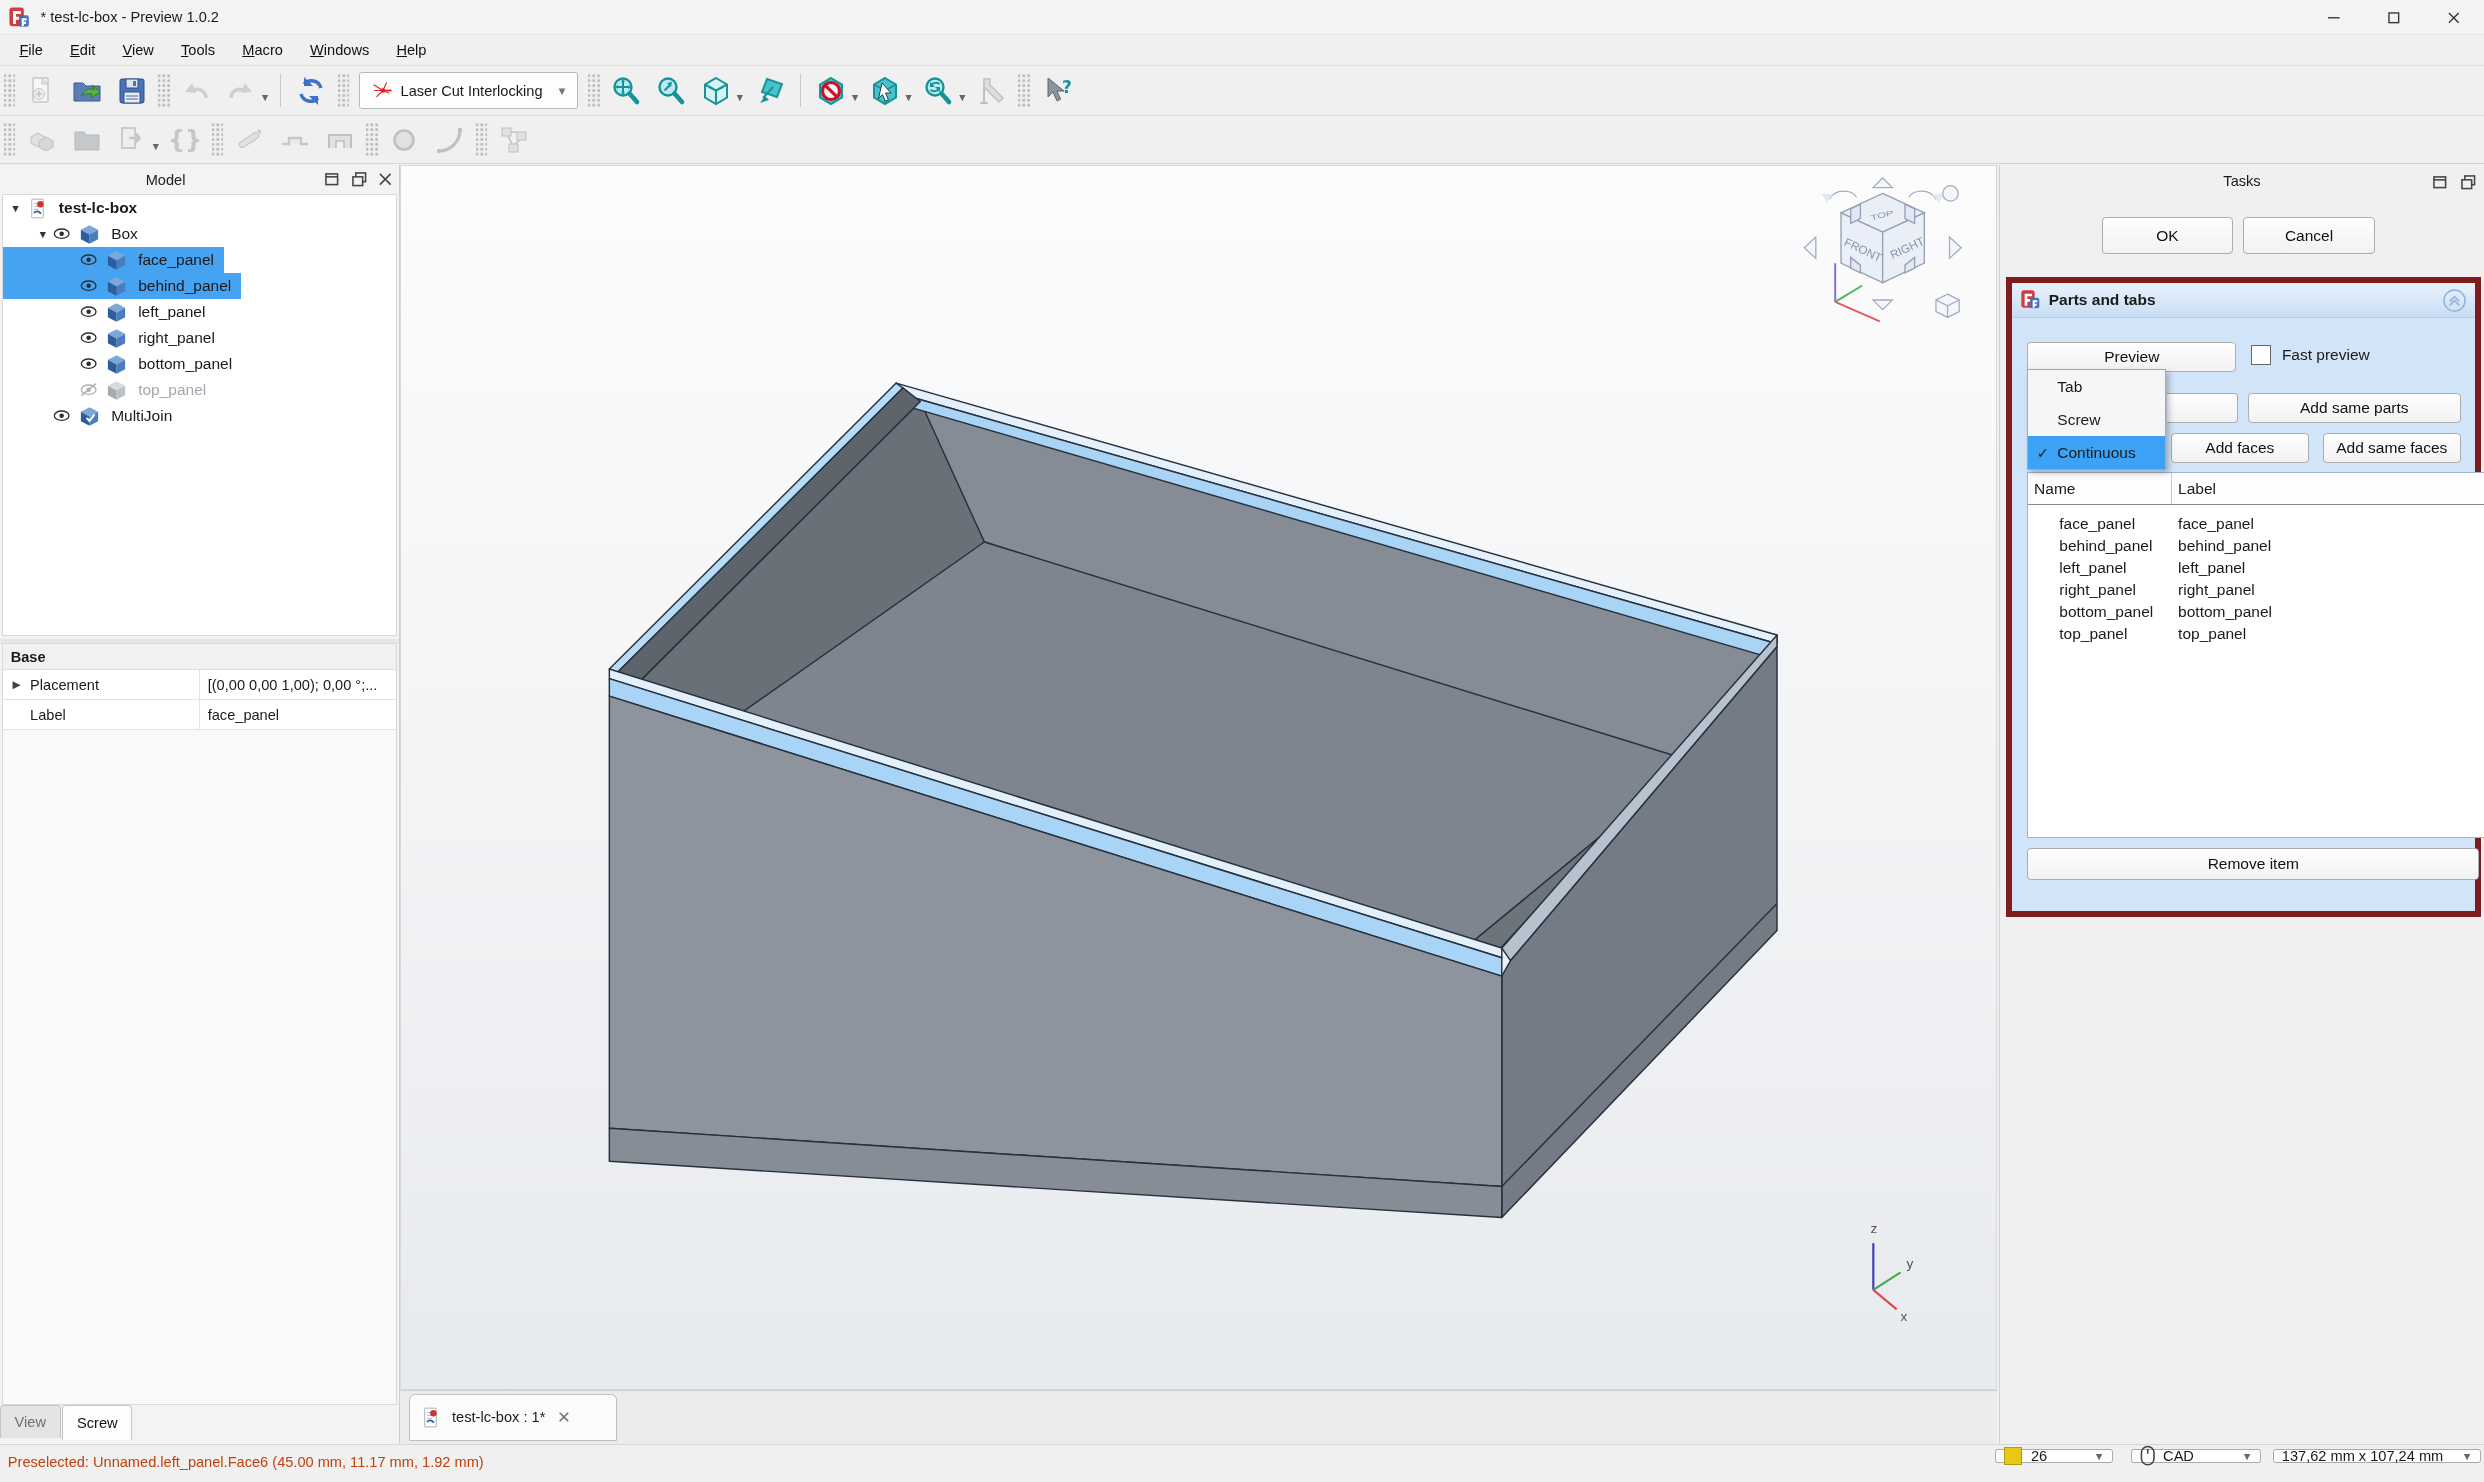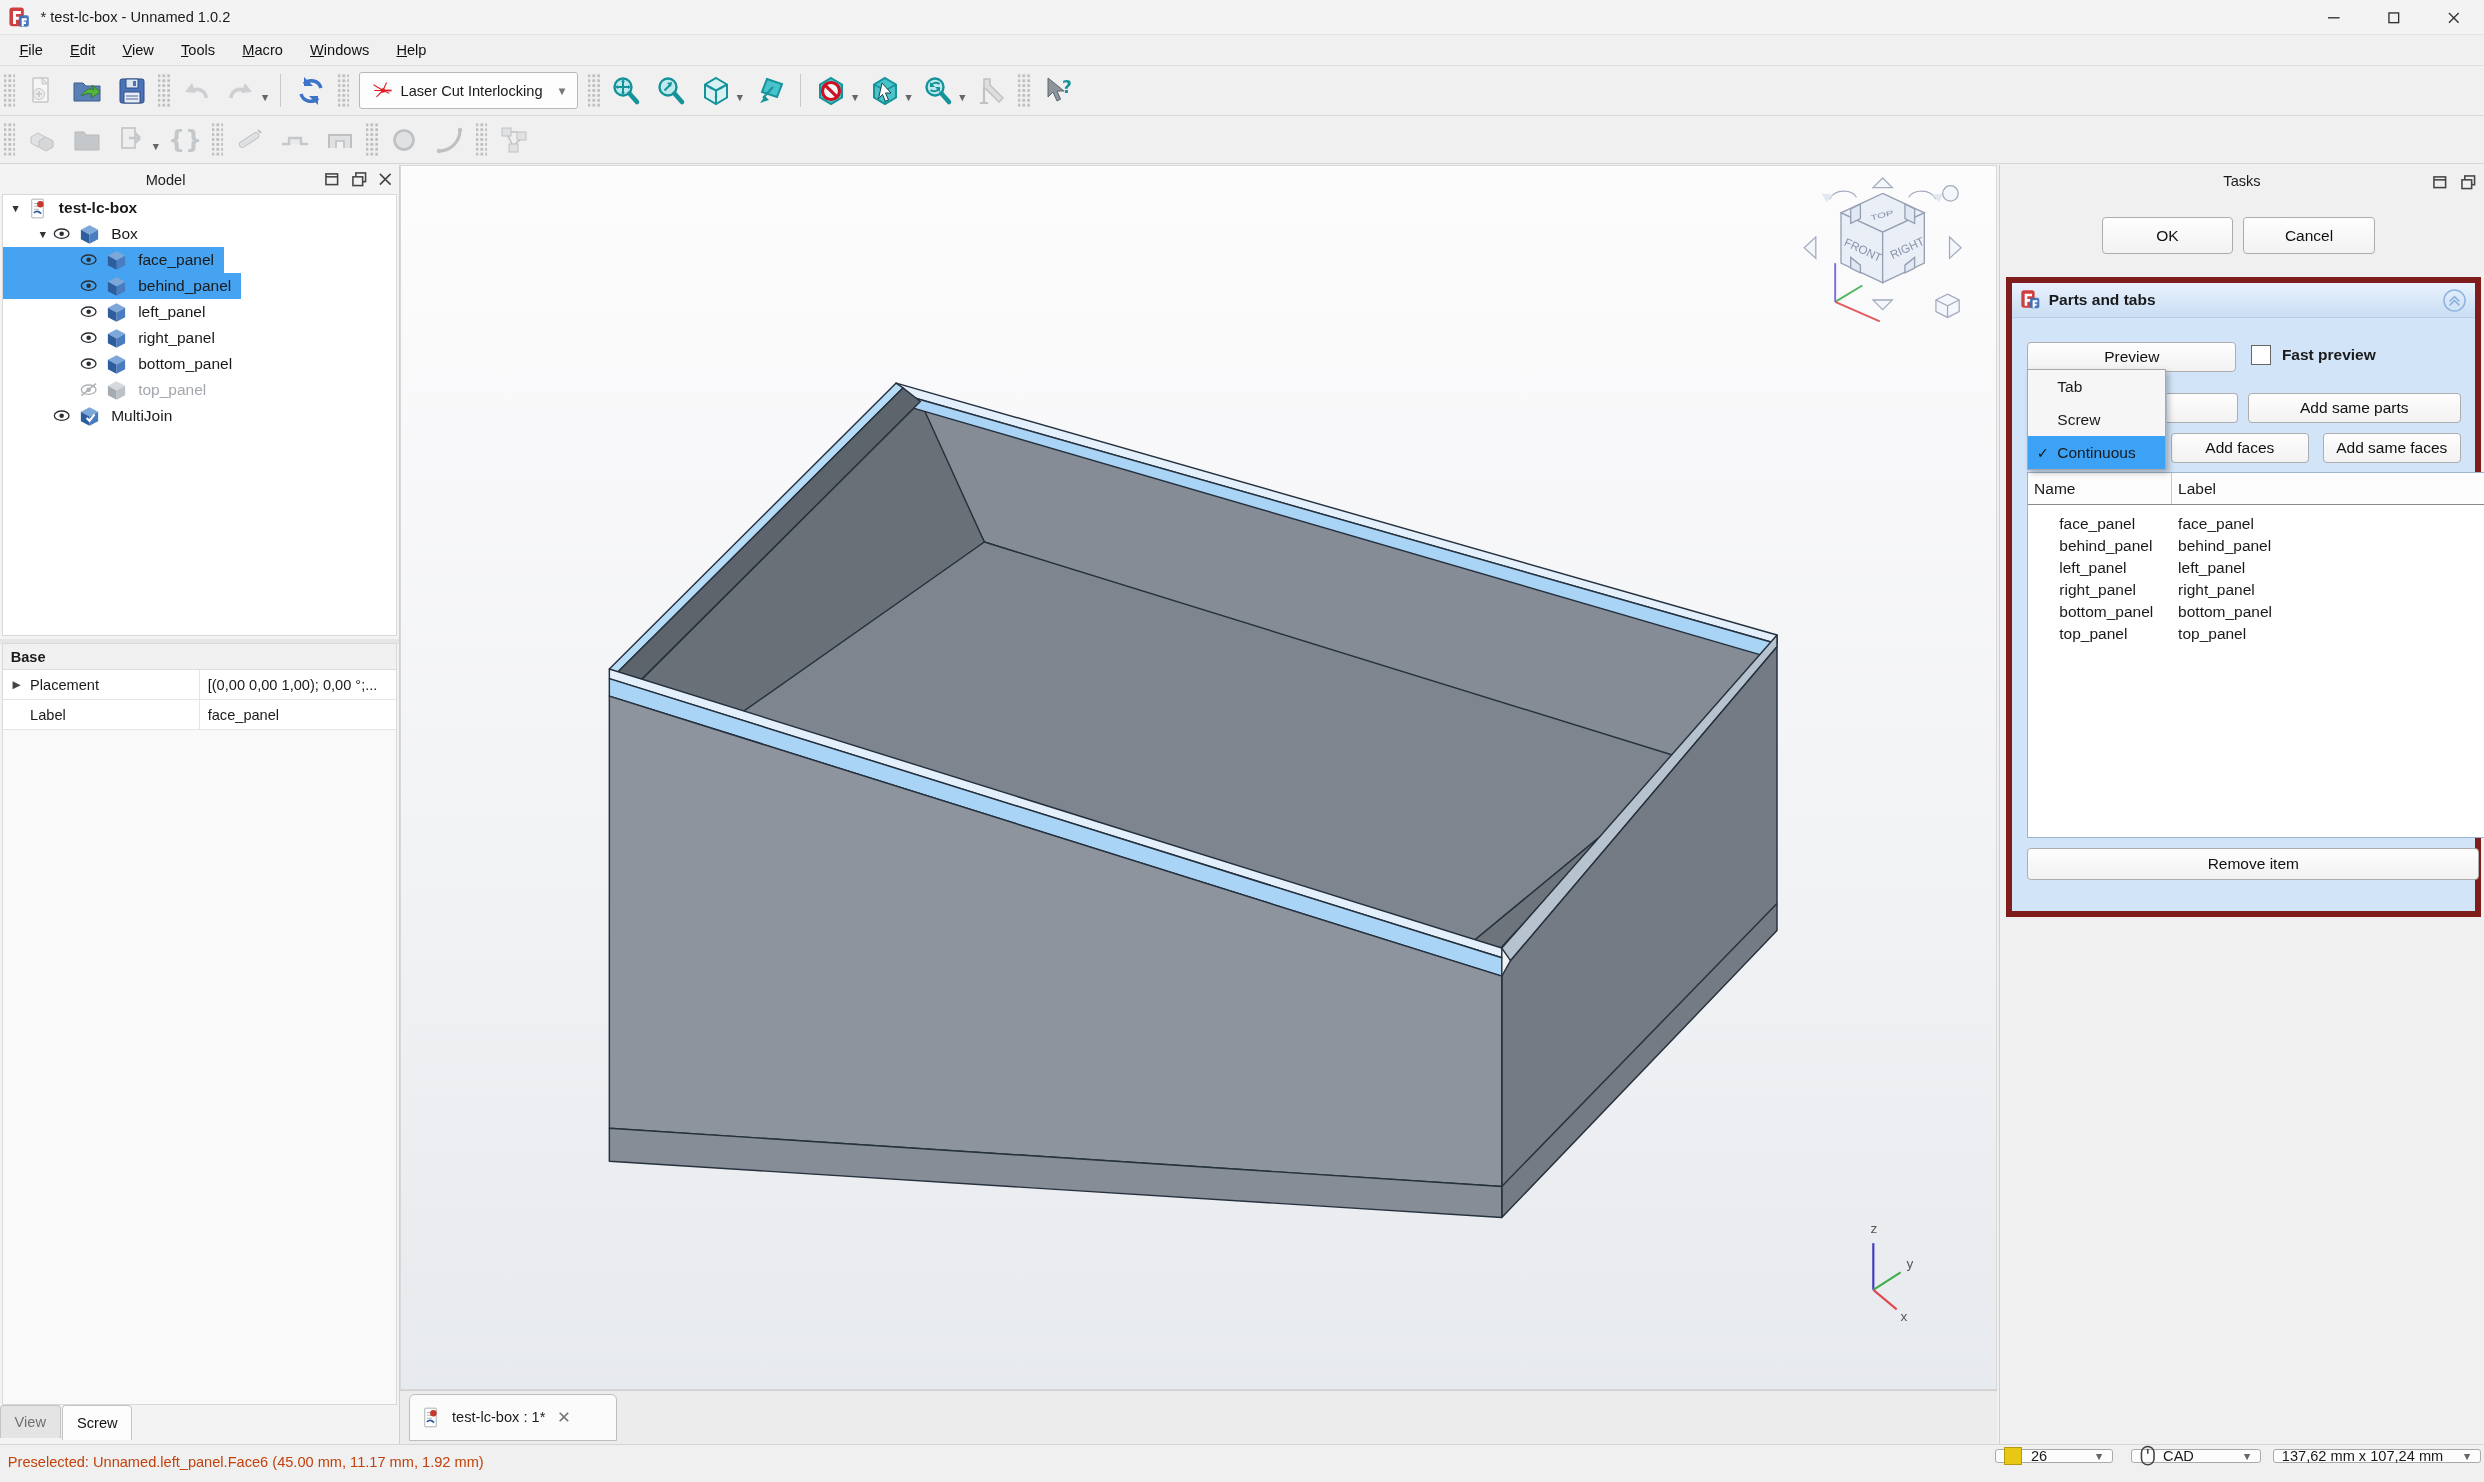--- a/index.html
+++ b/index.html
@@ -93,21 +93,21 @@
 
   #pt-section { position:absolute; left:5.8px; top:112px; width:475px; height:640px; border:6px solid #7f1d1d; }
   #pt-header { height:35px; background:linear-gradient(180deg,#e9f2fc,#c9ddf4); display:flex; align-items:center; padding:0 7.8px;
     border-bottom:1px solid #b9cde6; }
   #pt-header svg.logo { width:21.3px; height:21.3px; margin-right:7.8px; }
   #pt-header .stitle { font-weight:bold; font-size:15.5px; flex:1; }
   #pt-body { position:absolute; left:0; top:35px; right:0; bottom:0; background:#d2e4f7; }
   #preview-btn { position:absolute; left:15.5px; top:24px; width:209px; height:30px; }
   #fastprev { position:absolute; left:239px; top:27px; display:flex; align-items:center; }
   #fastprev .cb { width:20.4px; height:20.4px; background:#fff; border:1.5px solid #666; }
-  #fastprev .lbl { font-size:15.5px; margin-left:10.7px;font-weight:bold; }
+  #fastprev .lbl { font-size:15.5px; margin-left:10.7px; }
   #addparts-partial { position:absolute; left:155px; top:75px; width:71px; height:30px; border-radius:0 3.9px 3.9px 0; border-left:none; }
   #addsameparts-btn { position:absolute; left:236px; top:75px; width:213px; height:30px; }
   #addfaces-btn { position:absolute; left:159px; top:115px; width:138px; height:30px; }
   #addsamefaces-btn { position:absolute; left:311px; top:115px; width:138px; height:30px; }
   #remove-btn { position:absolute; left:15.5px; top:530px; width:452px; height:32px; }
 
   #pt-table { position:absolute; left:15.5px; top:154px; width:464px; height:366px; background:#fff; border:1px solid #9db5cc; font-size:15.5px; }
   #pt-table .thead { display:flex; height:32px; border-bottom:1.9px solid #8a8a8a; background:#fdfdfd; }
   #pt-table .th { display:flex; align-items:center; padding-left:5.8px; }
   #pt-table .th:first-child { width:144px; border-right:1px solid #c9c9c9; }
@@ -139,21 +139,21 @@
 
 <div id="app">
 
   <div id="titlebar">
     <svg class="appicon" viewBox="0 0 32 32">
       <rect x="2" y="2" width="20" height="26" rx="4" fill="#cf3f3f"></rect>
       <path d="M7 7h11v4h-7v4h6v4h-6v6H7z" fill="#fff"></path>
       <rect x="15" y="13" width="14" height="16" rx="3" fill="#3b6fb6" opacity="0.93"></rect>
       <path d="M19 17h7v3h-4v2h3v3h-3v3h-3z" fill="#fff"></path>
     </svg>
-    <span class="title">* test-lc-box - Unnamed 1.0.2</span>
+    <span class="title">* test-lc-box - Preview 1.0.2</span>
     <div id="wincontrols">
       <div class="wbtn">
           <svg viewBox="0 0 14 14">
             <path d="M1 7h12"></path>
           </svg>
         </div>
       <div class="wbtn">
           <svg viewBox="0 0 14 14">
             <rect x="2" y="2" width="10" height="10"></rect>
           </svg>

